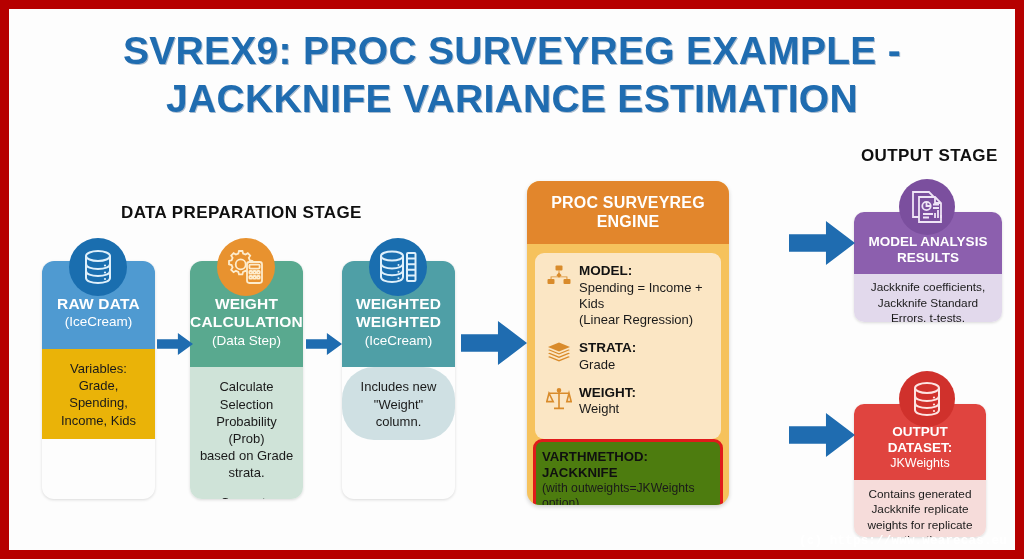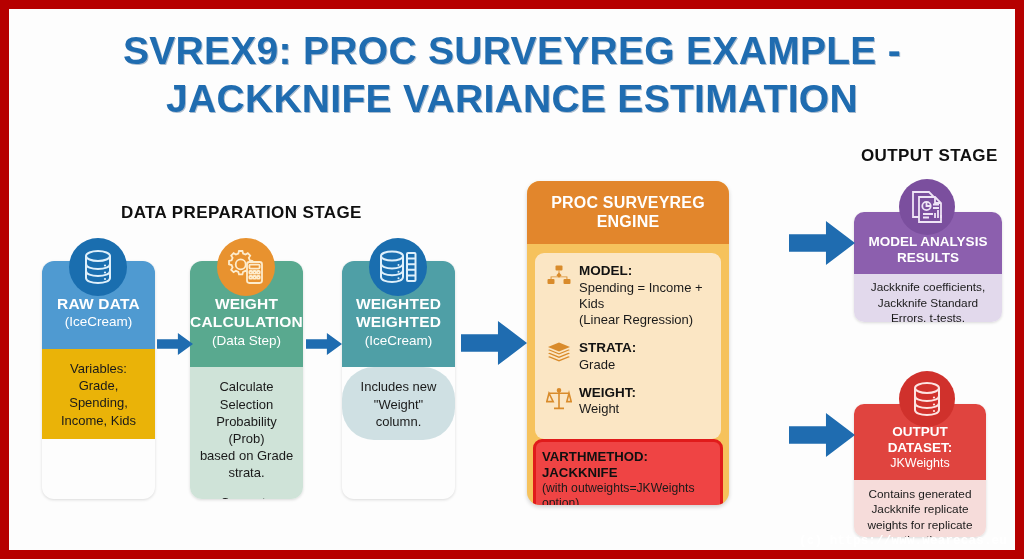--- a/index.html
+++ b/index.html
@@ -174,21 +174,21 @@
   }
   .spec-value {
     font-size: 13px;
     color: #1a1a1a;
     line-height: 1.25;
   }
   #varth {
     margin: 0 6px 9px 6px;
     border: 3px solid #e01b1b;
     border-radius: 9px;
-    background: #ef4444;
+    background: #4d7c0f;
     padding: 7px 4px 7px 6px;
     text-align: left;
   }
   #varth .vt-title {
     font-size: 13.2px;
     font-weight: bold;
     color: #101010;
     line-height: 1.2;
   }
   #varth .vt-sub {

